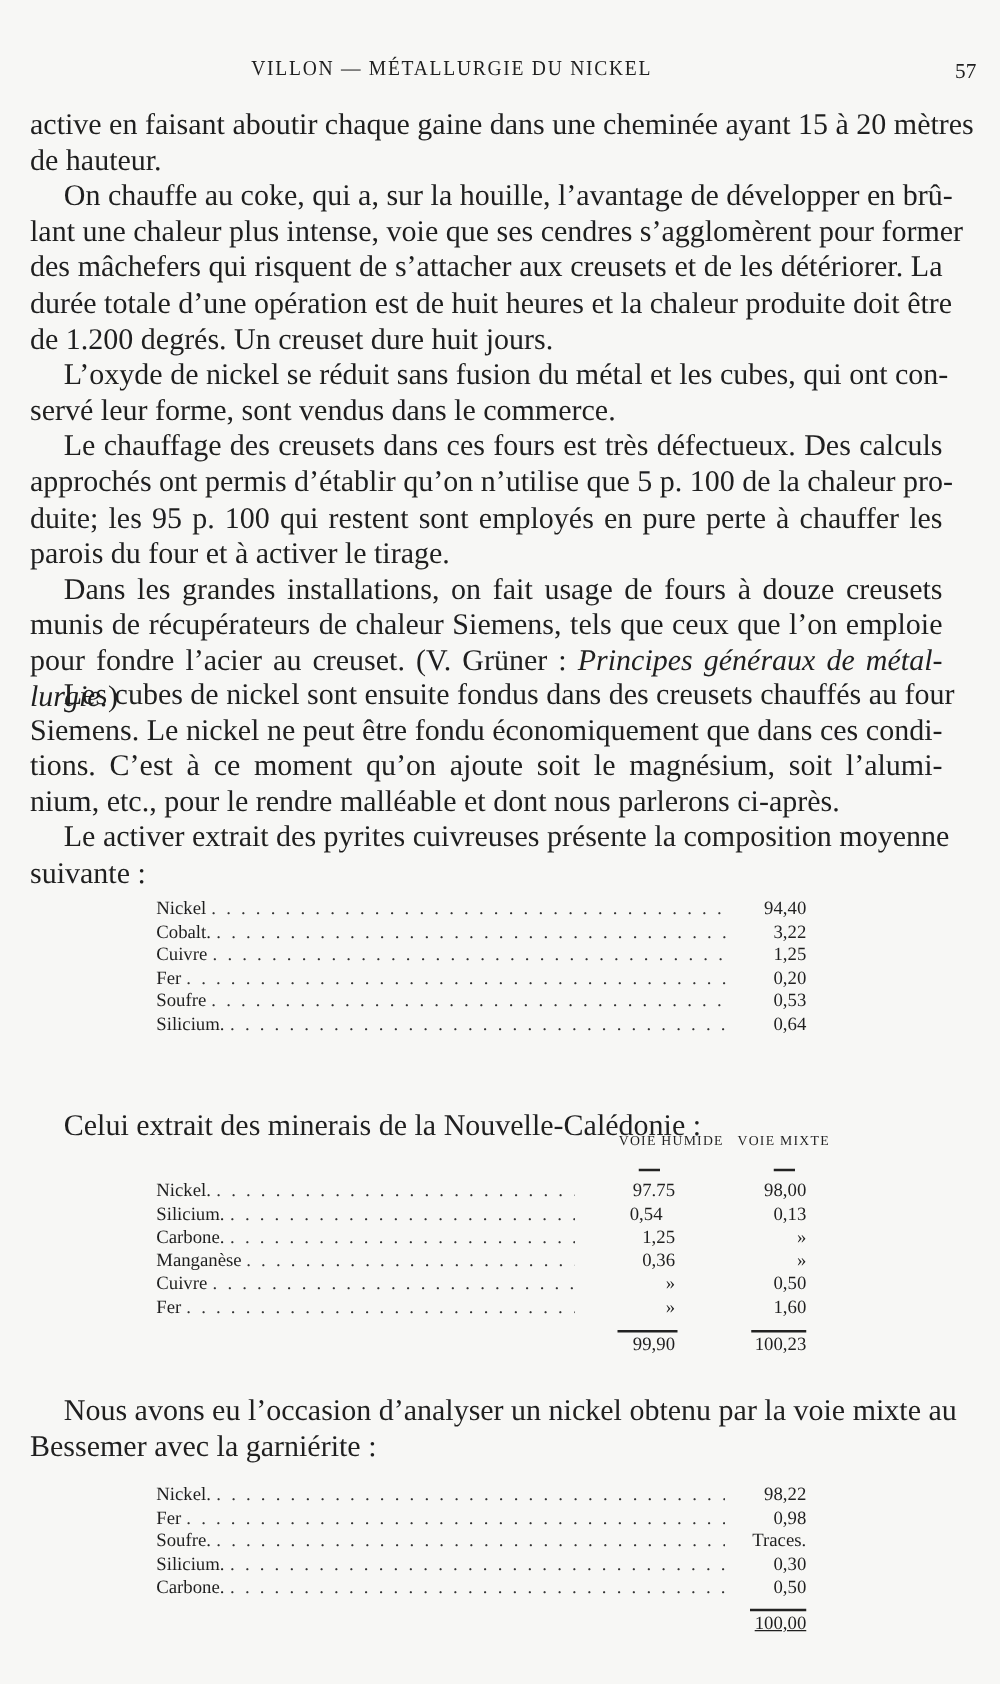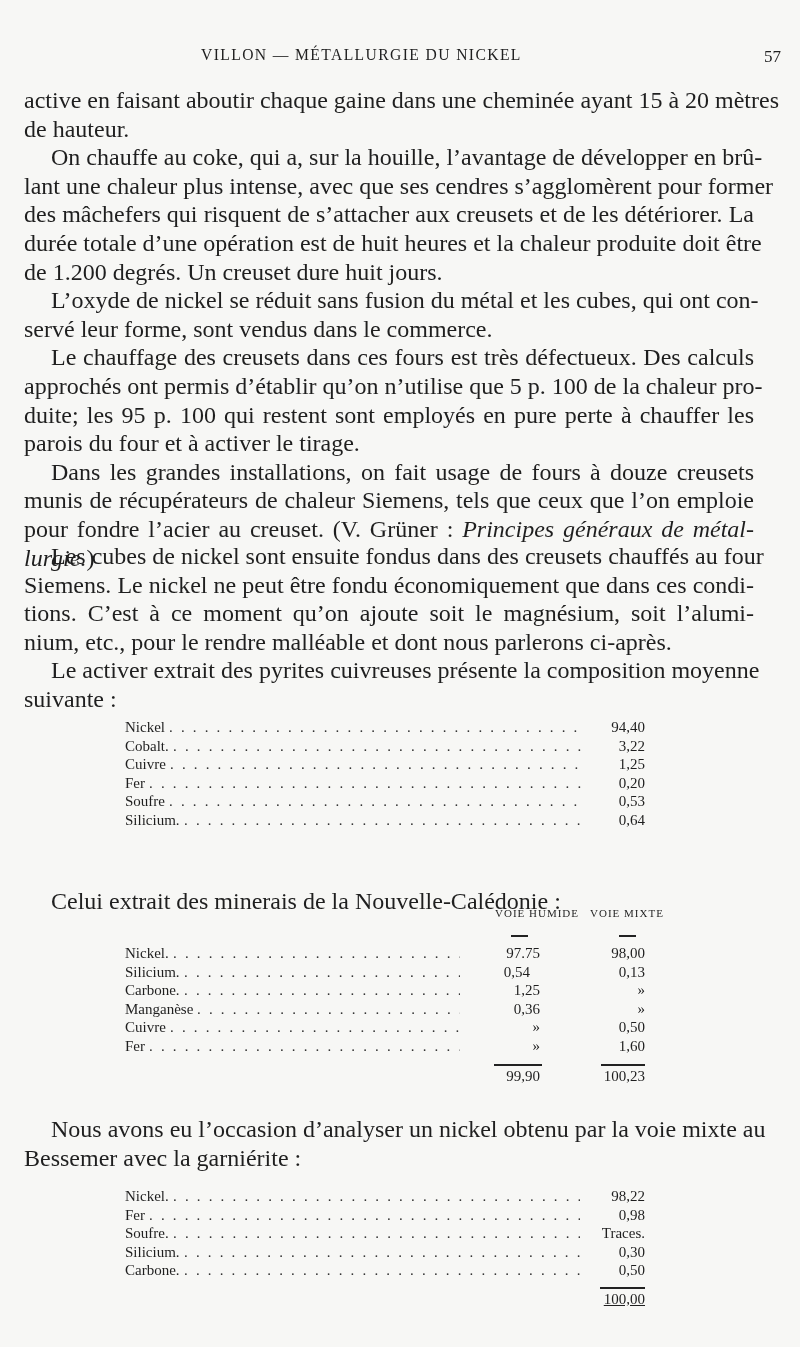--- a/index.html
+++ b/index.html
@@ -41,21 +41,21 @@
 
   <div class="header">
     <span class="title">VILLON — MÉTALLURGIE DU NICKEL</span>
     <span class="pageno">57</span>
   </div>
 
   <div class="text" id="body1" style="top:86px;">
       <span class="line">active en faisant aboutir chaque gaine dans une cheminée ayant 15 à 20 mètres</span>
       <span class="line last">de hauteur.</span>
       <span class="line ind">On chauffe au coke, qui a, sur la houille, l’avantage de développer en brû-</span>
-      <span class="line">lant une chaleur plus intense, avec que ses cendres s’agglomèrent pour former</span>
+      <span class="line">lant une chaleur plus intense, voie que ses cendres s’agglomèrent pour former</span>
       <span class="line">des mâchefers qui risquent de s’attacher aux creusets et de les détériorer. La</span>
       <span class="line">durée totale d’une opération est de huit heures et la chaleur produite doit être</span>
       <span class="line last">de 1.200 degrés. Un creuset dure huit jours.</span>
       <span class="line ind">L’oxyde de nickel se réduit sans fusion du métal et les cubes, qui ont con-</span>
       <span class="line last">servé leur forme, sont vendus dans le commerce.</span>
       <span class="line ind">Le chauffage des creusets dans ces fours est très défectueux. Des calculs</span>
       <span class="line">approchés ont permis d’établir qu’on n’utilise que 5 p. 100 de la chaleur pro-</span>
       <span class="line">duite; les 95 p. 100 qui restent sont employés en pure perte à chauffer les</span>
       <span class="line last">parois du four et à activer le tirage.</span>
       <span class="line ind">Dans les grandes installations, on fait usage de fours à douze creusets</span>

